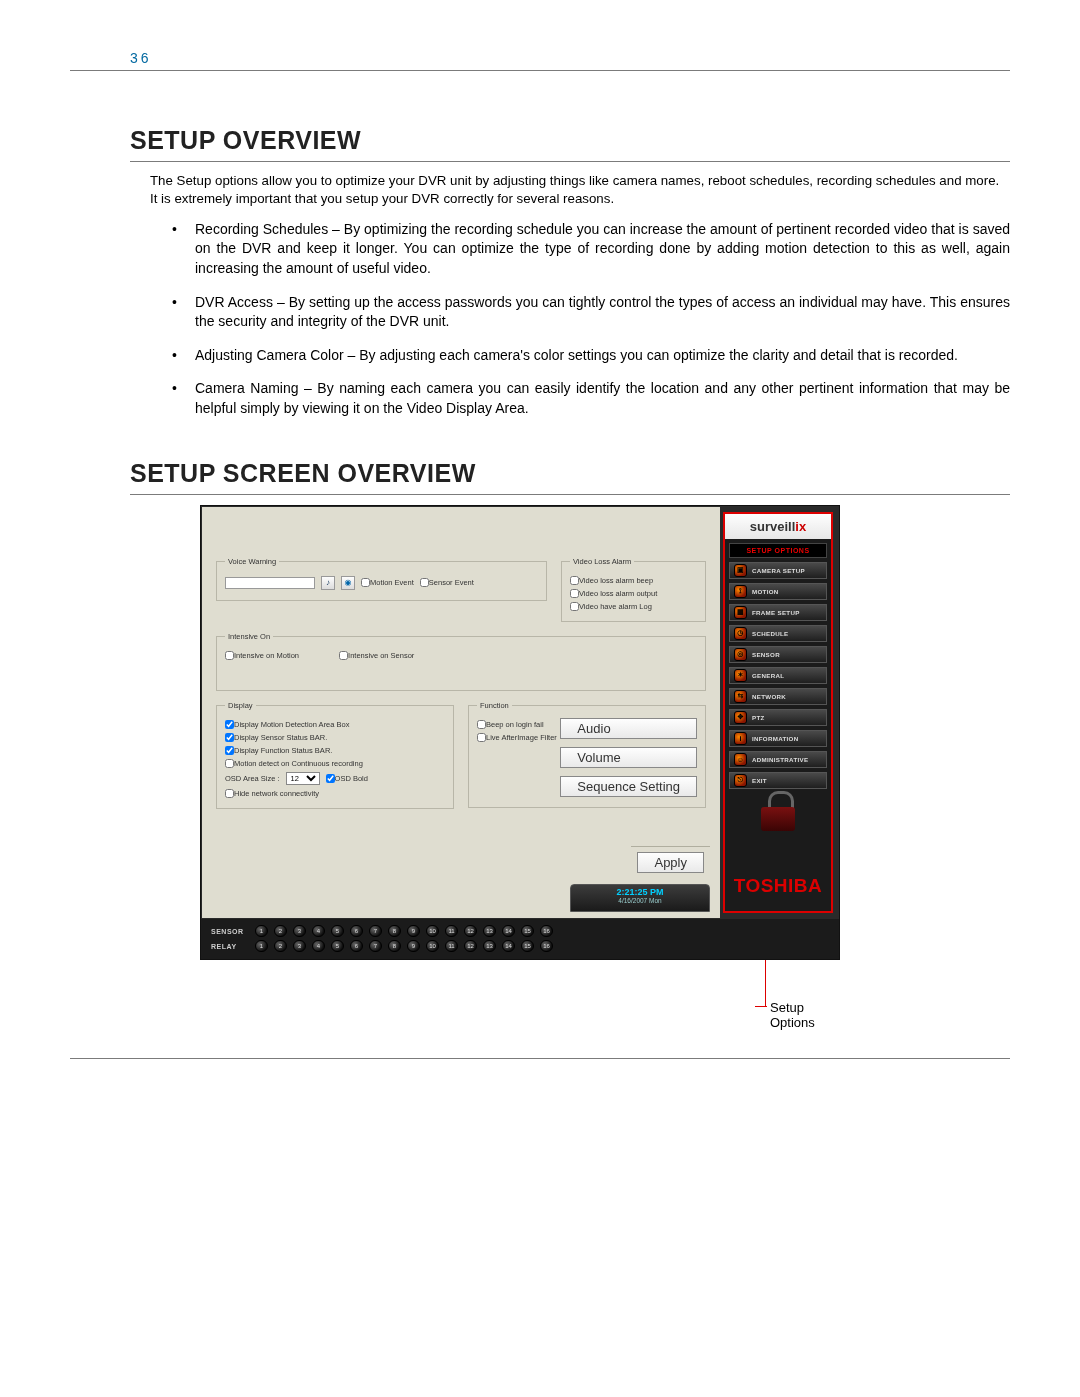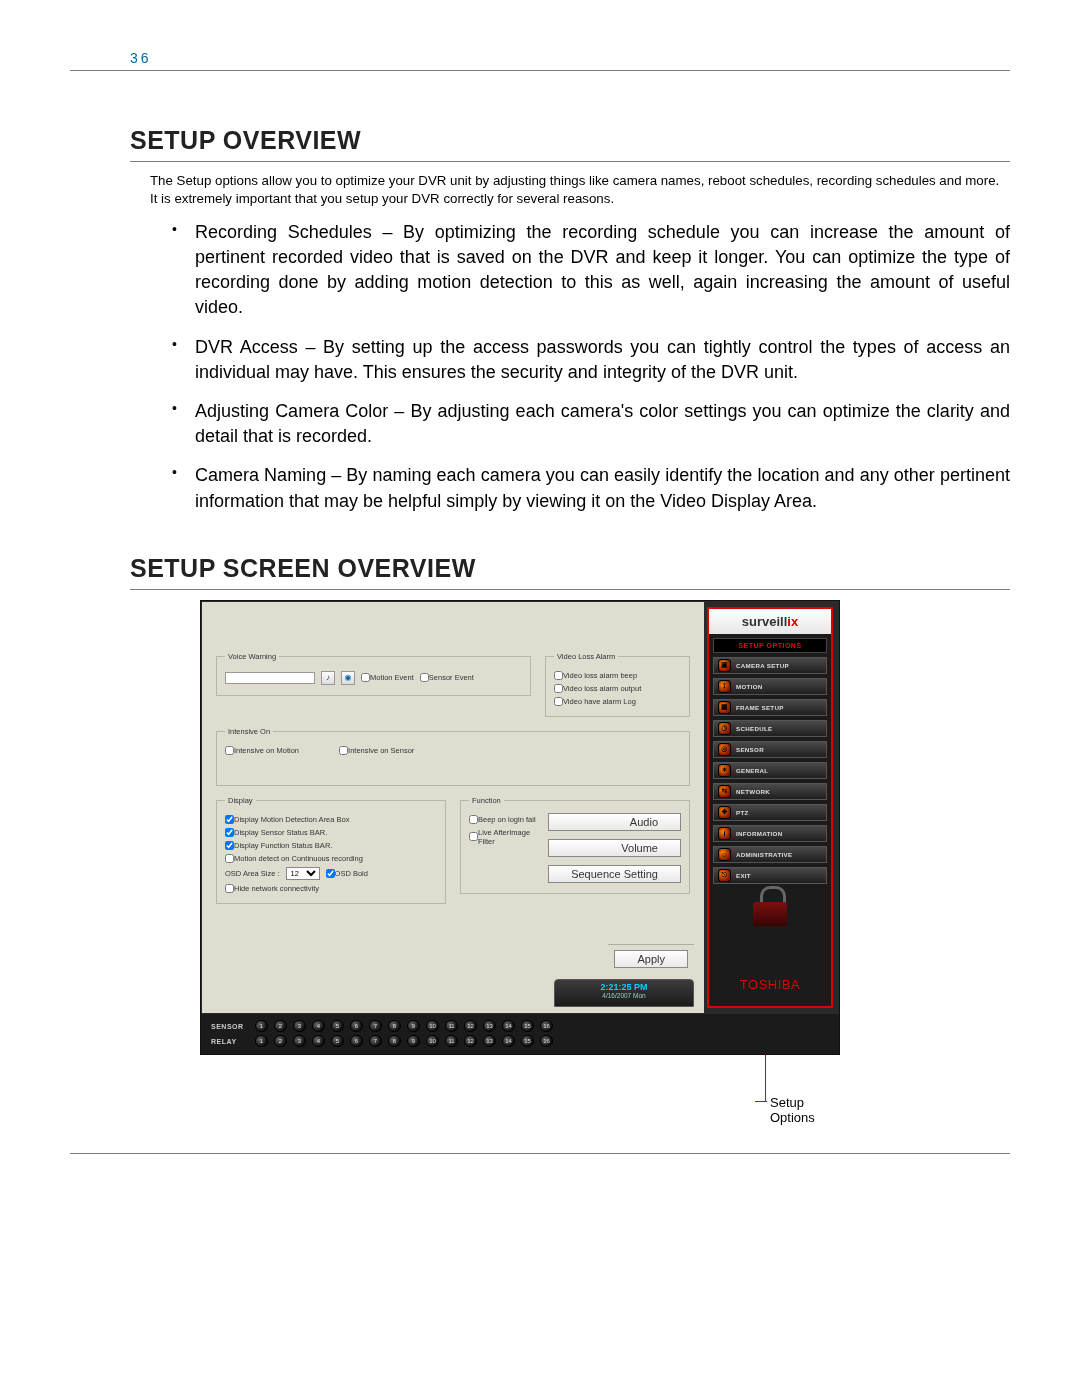--- a/index.html
+++ b/index.html
@@ -37,21 +37,21 @@
     text-align: left;
   }
   ul.bullets {
     margin: 0 0 40px 80px;
     padding: 0;
     list-style: none;
   }
   ul.bullets li {
     position: relative;
     padding-left: 45px;
-    font-size: 18px;
+    font-size: 14px;
     line-height: 1.4;
     margin-bottom: 14px;
     text-align: justify;
   }
   ul.bullets li::before {
     content: "•";
     position: absolute;
     left: 22px;
     top: 0;
     font-size: 14px;
@@ -95,30 +95,30 @@
     margin: 0;
   }
   fieldset.grp > legend { padding: 0 3px; color:#333; }
   .row { display:flex; align-items:center; gap:6px; margin-top:4px; }
   .row-sp { display:flex; gap:40px; margin-top:4px; }
   .txt-in {
     background:#fff; border:1px solid #999; height:12px; width:90px;
   }
   .btn-s {
     background: linear-gradient(#fefefe,#e9e9e9);
-    border:1px solid #888; font-size:11px; padding:2px 22px; min-width:70px; text-align:right;
+    border:1px solid #888; font-size:13px; padding:2px 16px; min-width:70px; text-align:left;
   }
   .ck { display:inline-flex; align-items:center; }
   .ck input { width:9px; height:9px; margin:0; }
   .sel { background:#fff; border:1px solid #888; font-size:7.5px; height:13px; width:34px; }
   .twocol { display:flex; gap:14px; align-items:flex-start; }
   .twocol > * { flex:1; }
 
   .app-right {
-    width: 126px;
+    width: 110px;
     background: #1b1b1b;
     margin: 6px;
     margin-left: 0;
     display:flex;
     flex-direction: column;
     border:2px solid #d00;
     position: relative;
   }
   .brand {
     background: linear-gradient(#fefefe,#e7e7e7);
@@ -139,21 +139,21 @@
     background: linear-gradient(#4a4a4a,#1f1f1f);
     border:1px solid #555; margin:2px 4px; padding:1px 4px;
     color:#ddd; font-size:6.2px; font-weight:bold; letter-spacing:0.3px;
   }
   .side-btn .ic {
     width:13px;height:13px;border-radius:3px;
     background: radial-gradient(circle at 35% 35%, #ff8a00, #8a1600 70%);
     border:1px solid #000;
     display:flex;align-items:center;justify-content:center;color:#000;font-size:7px;
   }
-  .tosh { color:#db0000; font-weight:normal; font-size:13px; text-align:center; margin-top:auto; padding:8px 0 14px 0; letter-spacing:0.5px;}
+  .tosh { color:#db0000; font-weight:bold; font-size:19px; text-align:center; margin-top:auto; padding:8px 0 14px 0; letter-spacing:0.5px;}
   .lock {
     width:34px;height:40px;margin:0 auto 6px auto;position:relative;
   }
   .lock::before{
     content:"";position:absolute;top:0;left:7px;width:20px;height:18px;border:3px solid #666;border-bottom:none;border-radius:10px 10px 0 0;
   }
   .lock::after{
     content:"";position:absolute;bottom:0;left:0;width:34px;height:24px;background:linear-gradient(#7a1010,#3a0404);border-radius:3px;
   }
 

